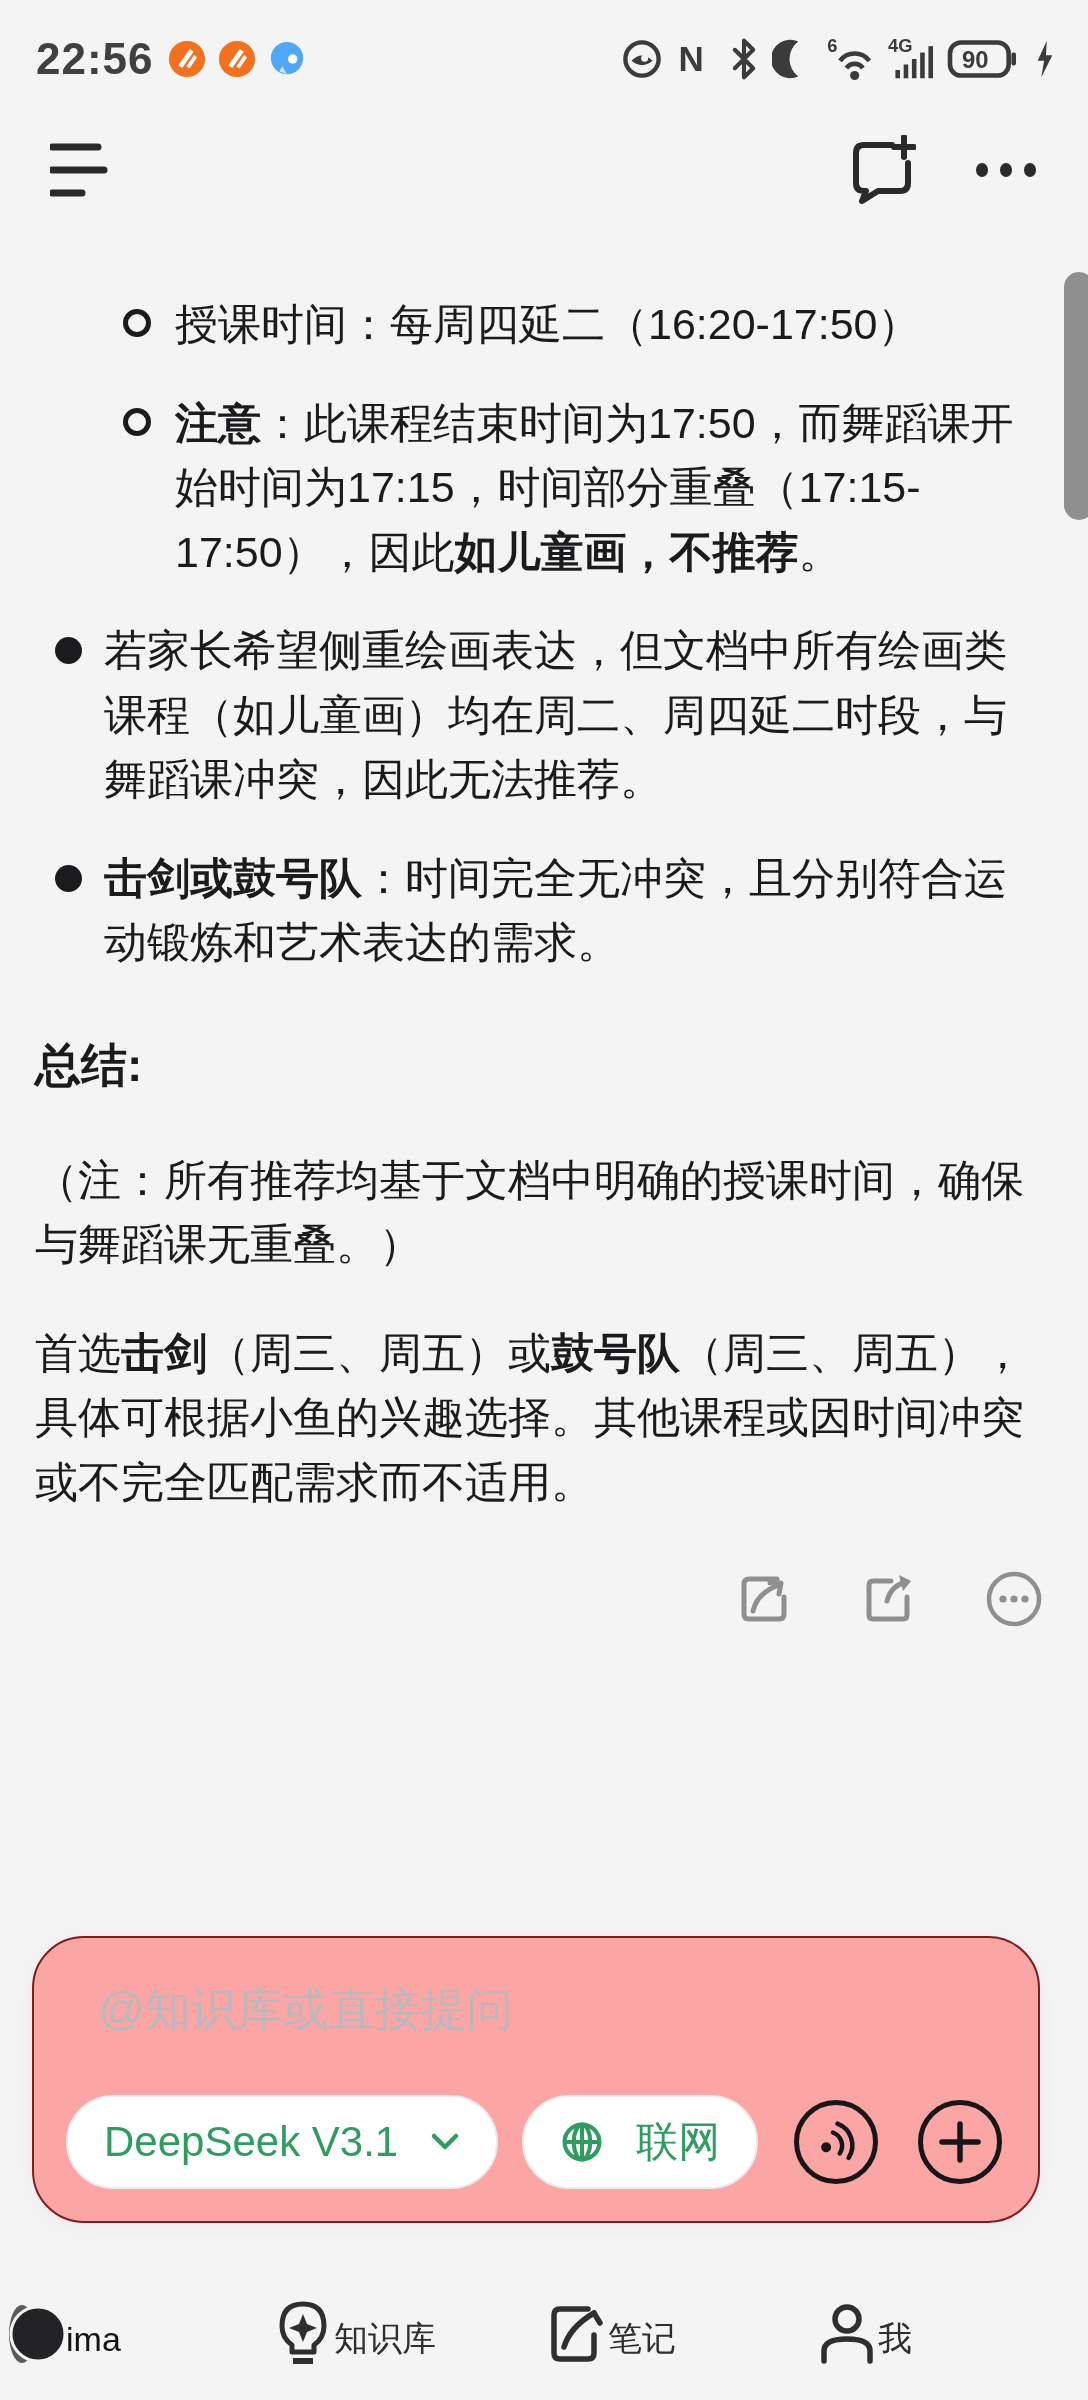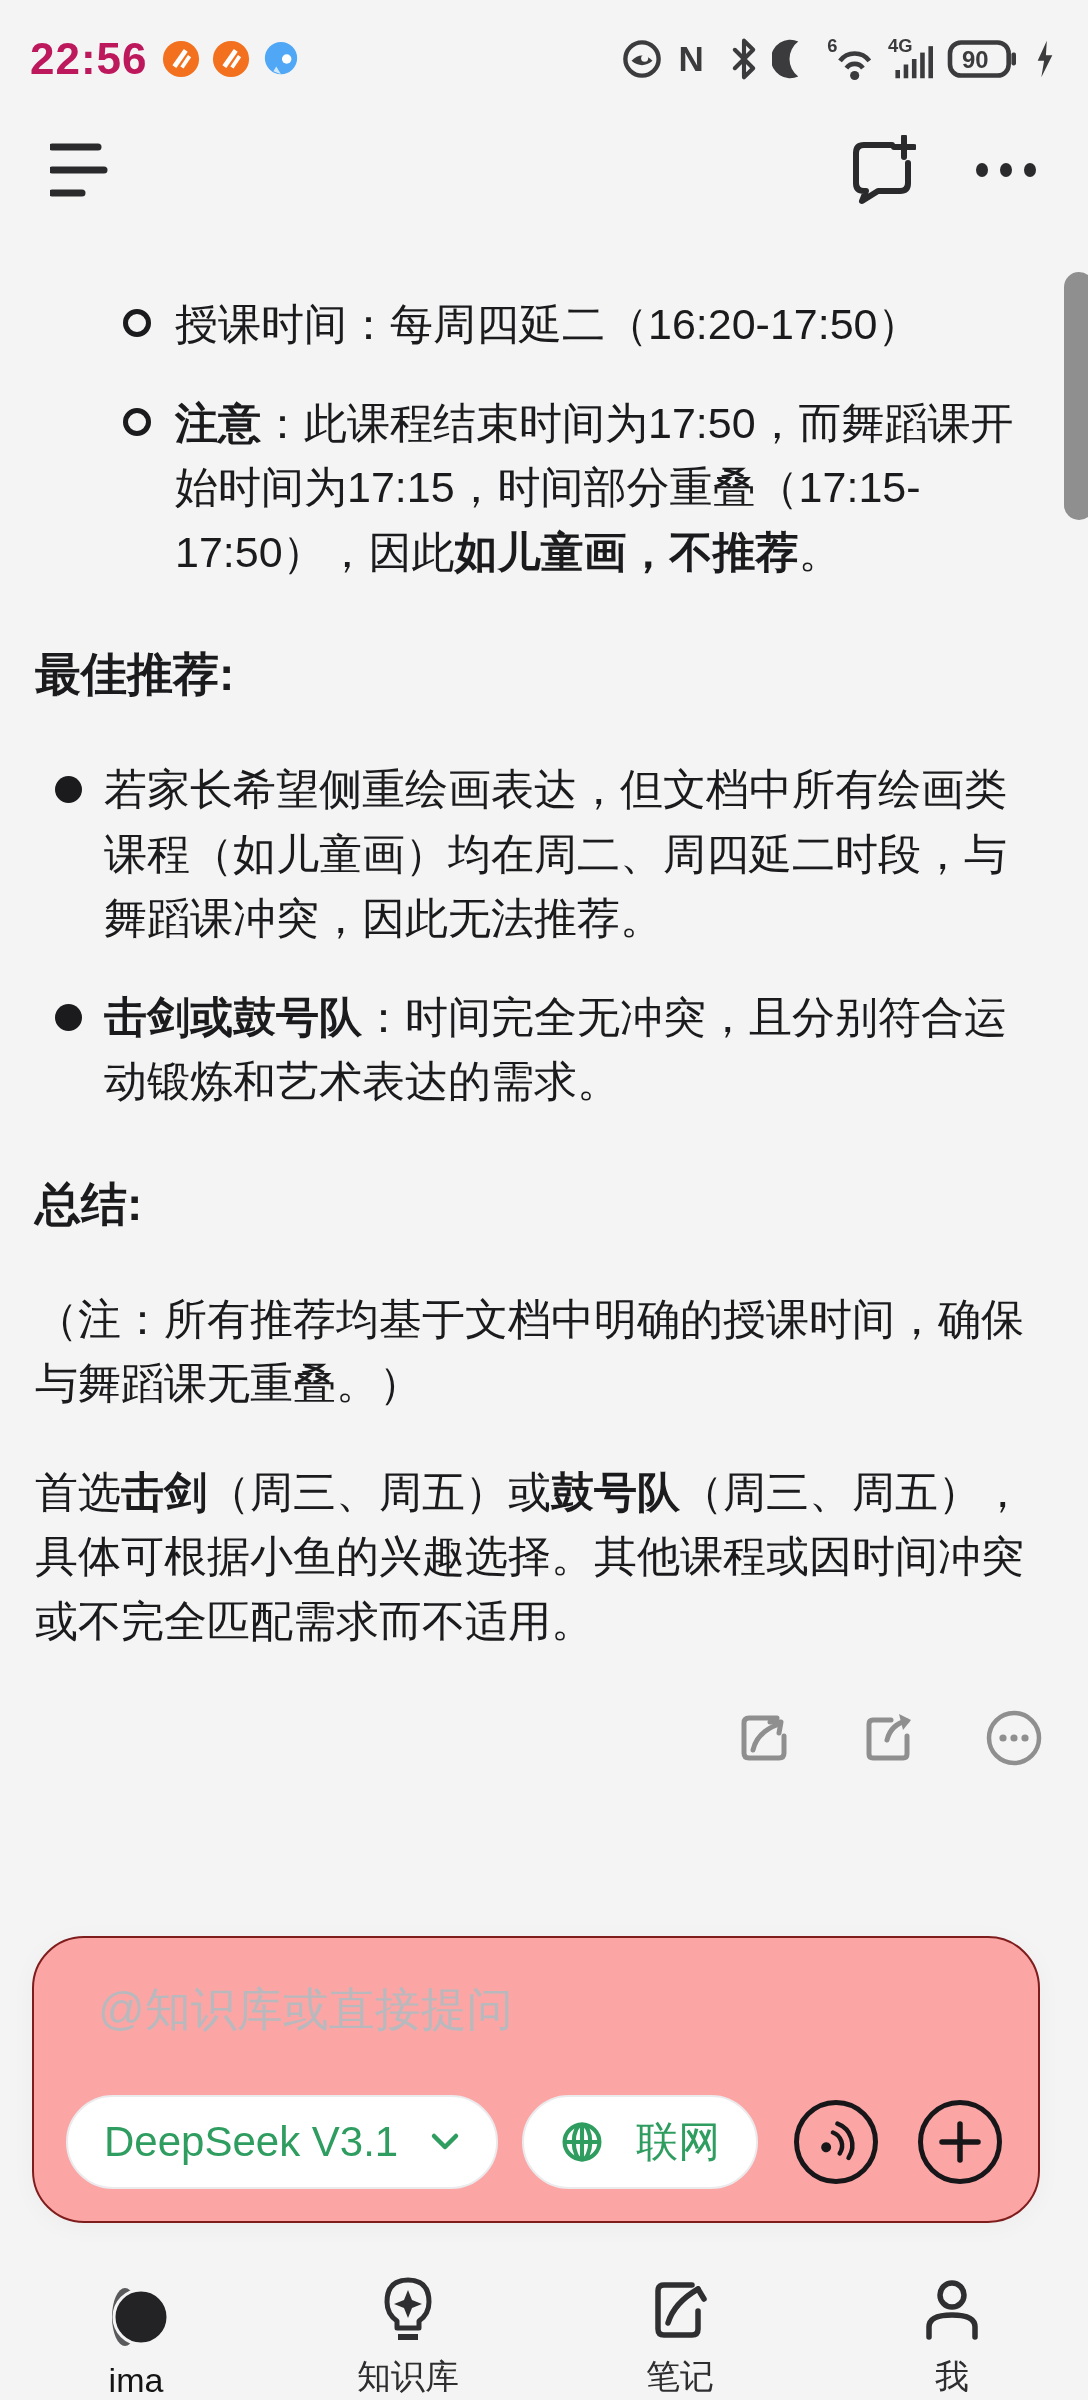--- a/index.html
+++ b/index.html
@@ -1,21 +1,21 @@
 <!DOCTYPE html>
 <html><head>
 <meta charset="utf-8">
 <style>
   html,body{margin:0;padding:0;background:#e9e9ea;}
   #app{position:relative;width:1088px;height:2400px;background:#f4f4f5;overflow:hidden;
        font-family:"Liberation Sans",sans-serif;color:#1b1b1d;}
   
   .statusbar{position:absolute;top:0;left:0;right:0;height:100px;display:flex;align-items:center;
              padding:18px 30px 0 30px;box-sizing:border-box;}
-  .time{font-size:44px;font-weight:600;color:#be185d;letter-spacing:1px;}
+  .time{font-size:44px;font-weight:600;color:#404040;letter-spacing:1px;margin-left:6px;}
   .sb-left{display:flex;align-items:center;gap:12px;margin-left:14px;}
   .sb-spacer{flex:1;}
   .sb-right{display:flex;align-items:center;gap:13px;}
   .sb-right svg{display:block;}
   
   .header{position:absolute;top:100px;left:0;right:0;height:140px;display:flex;align-items:center;
           padding:0 50px;box-sizing:border-box;}
   .hdr-spacer{flex:1;}
   .hdr-btn{display:flex;align-items:center;justify-content:center;}
   
@@ -44,21 +44,21 @@
   .composer-row{position:absolute;left:32px;right:36px;bottom:32px;display:flex;align-items:center;}
   .pill{height:94px;border:2px solid #ebebed;background:#ffffff;border-radius:47px;display:flex;
         align-items:center;gap:32px;padding:0 36px;box-sizing:border-box;font-size:42px;color:#2e9d5f;}
   .pill + .pill{margin-left:24px;}
   .round-btn{width:84px;height:84px;border:5px solid #17171a;border-radius:50%;box-sizing:border-box;
              display:flex;align-items:center;justify-content:center;background:transparent;}
   .round-btn + .round-btn{margin-left:40px;}
   .row-spacer{flex:1;}
   
   .tabbar{position:absolute;left:0;right:0;bottom:0;height:158px;display:flex;}
-  .tab{flex:1;display:flex;flex-direction:column;align-items:center;justify-content:flex-end;padding-top:26px;}
+  .tab{flex:1;display:flex;flex-direction:row;align-items:center;justify-content:flex-start;padding-top:26px;}
   .tab .ticon{height:68px;display:flex;align-items:center;justify-content:center;}
   .tab .tlabel{font-size:34px;color:#2e2e30;margin-top:10px;}
 </style>
 </head>
 <body>
 
 <div id="app">
 
   <div class="statusbar">
     <span class="time">22:56</span>
@@ -150,21 +150,20 @@
   <div class="content">
     <div>
         <div class="li">
           <span class="bullet ul2-b"></span>
           <span class="txt"><span>授课时间：每周四延二（16:20-17:50）</span></span>
         </div>
         <div class="li">
           <span class="bullet ul2-b"></span>
           <span class="txt"><b>注意</b><span>：此课程结束时间为17:50，而舞蹈课开始时间为17:15，时间部分重叠（17:15-17:50），因此</span><b>如儿童画，不推荐</b><span>。</span></span>
         </div>
-        <div class="h3"><b>最佳推荐:</b></div>
         <div class="li">
           <span class="bullet ul1-b"></span>
           <span class="txt"><span>若家长希望侧重绘画表达，但文档中所有绘画类课程（如儿童画）均在周二、周四延二时段，与舞蹈课冲突，因此无法推荐。</span></span>
         </div>
         <div class="li">
           <span class="bullet ul1-b"></span>
           <span class="txt"><b>击剑或鼓号队</b><span>：时间完全无冲突，且分别符合运动锻炼和艺术表达的需求。</span></span>
         </div>
         <div class="h3"><b>总结:</b></div>
         <div class="para"><span>（注：所有推荐均基于文档中明确的授课时间，确保与舞蹈课无重叠。）</span></div>

